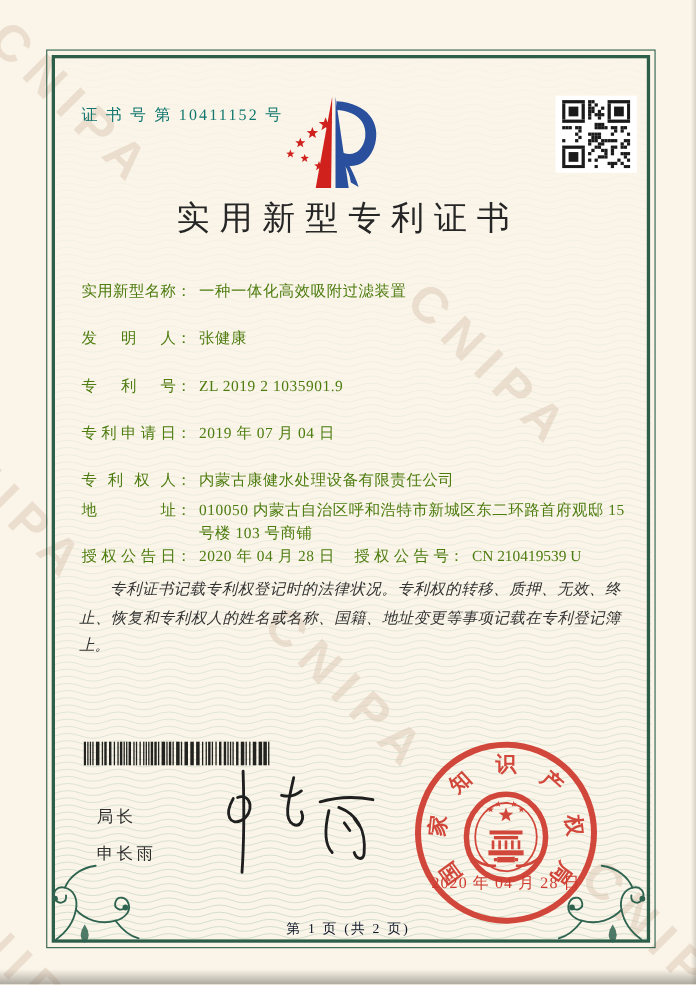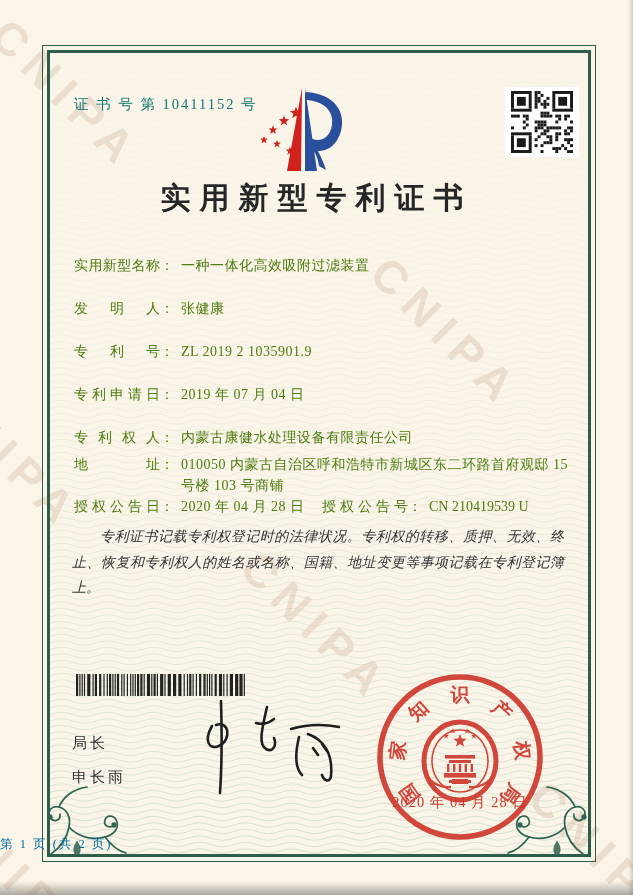--- a/index.html
+++ b/index.html
@@ -23,42 +23,42 @@
   }
   .scan-edge-bottom{left:0;right:0;bottom:0;height:14px;z-index:60;
     background:linear-gradient(to bottom,rgba(110,106,99,0),rgba(110,106,99,0.55));}
   .scan-edge-right{top:0;bottom:0;right:0;width:5px;z-index:60;
     background:linear-gradient(to right,rgba(110,106,99,0),rgba(110,106,99,0.28));}
   
   .cert-no{left:74px;top:95px;font-size:14.5px;letter-spacing:2px;color:#0f766e;z-index:4;}
   #logo{left:246px;top:86px;z-index:4;}
   .qr-wrap{left:505px;top:87px;width:74px;height:70px;background:#ffffff;z-index:4;
     display:flex;align-items:center;justify-content:center;}
-  .title{left:0;right:0;top:178px;text-align:center;font-size:30px;font-weight:bold;
+  .title{left:0;right:0;top:178px;text-align:center;font-size:30px;font-weight:normal;
     letter-spacing:9px;color:#262626;z-index:4;}
   
   .frow{left:74px;width:500px;font-size:14px;color:#4d7c0f;z-index:4;line-height:21px;}
   .flabel{display:inline-block;width:86px;text-align:justify;text-align-last:justify;vertical-align:top;}
   .fcolon{display:inline-block;margin-right:7px;vertical-align:top;}
   .fvalue{display:inline-block;width:392px;vertical-align:top;letter-spacing:0.5px;}
   .fvalue-short{width:200px;}
   .pair2{position:absolute;left:248px;top:0;white-space:nowrap;}
   .pair2 .flabel{width:86px;}
   
   .paras{left:72px;width:492px;top:524px;font-size:14px;line-height:25.5px;
     font-style:italic;color:#333;text-align:justify;z-index:4;}
   .paras p{margin:0;text-indent:2em;}
   
   #barcode{left:76px;top:674px;z-index:4;}
-  .director-block{left:72px;top:726px;font-size:15px;letter-spacing:3px;color:#2e2e2e;z-index:4;line-height:34px;}
+  .director-block{left:88px;top:726px;font-size:15px;letter-spacing:3px;color:#2e2e2e;z-index:4;line-height:34px;}
   #signature{left:196px;top:696px;z-index:5;}
   #seal{left:370px;top:667px;z-index:6;opacity:0.93;}
   .seal-date{left:380px;top:793px;width:160px;text-align:center;font-size:14.5px;
     color:#cf3a2e;letter-spacing:1px;z-index:7;}
-  .page-info{left:0;right:0;top:836px;text-align:left;font-size:12.5px;letter-spacing:2px;color:#0369a1;z-index:4;}
+  .page-info{left:0;right:0;top:836px;text-align:center;font-size:12.5px;letter-spacing:2px;color:#0f172a;z-index:4;}
   .continuation{left:0;right:0;top:866px;text-align:center;font-size:13px;letter-spacing:3px;
     font-style:italic;color:#3a3a3a;z-index:4;margin-top:41px;}
   .corner-orn{z-index:4;}
 </style>
 </head>
 <body>
 
 <svg id="waves" class="abs" width="542" height="800">
     <path d="M0 4.0 q11.5 -4.4 23 0 q11.5 4.4 23 0 q11.5 -4.4 23 0 q11.5 4.4 23 0 q11.5 -4.4 23 0 q11.5 4.4 23 0 q11.5 -4.4 23 0 q11.5 4.4 23 0 q11.5 -4.4 23 0 q11.5 4.4 23 0 q11.5 -4.4 23 0 q11.5 4.4 23 0 q11.5 -4.4 23 0 q11.5 4.4 23 0 q11.5 -4.4 23 0 q11.5 4.4 23 0 q11.5 -4.4 23 0 q11.5 4.4 23 0 q11.5 -4.4 23 0 q11.5 4.4 23 0 q11.5 -4.4 23 0 q11.5 4.4 23 0 q11.5 -4.4 23 0 q11.5 4.4 23 0" fill="none" stroke="#b9d0ba" stroke-width="0.8" opacity="0.08"></path>
     <path d="M0 10.5 q11.5 -4.4 23 0 q11.5 4.4 23 0 q11.5 -4.4 23 0 q11.5 4.4 23 0 q11.5 -4.4 23 0 q11.5 4.4 23 0 q11.5 -4.4 23 0 q11.5 4.4 23 0 q11.5 -4.4 23 0 q11.5 4.4 23 0 q11.5 -4.4 23 0 q11.5 4.4 23 0 q11.5 -4.4 23 0 q11.5 4.4 23 0 q11.5 -4.4 23 0 q11.5 4.4 23 0 q11.5 -4.4 23 0 q11.5 4.4 23 0 q11.5 -4.4 23 0 q11.5 4.4 23 0 q11.5 -4.4 23 0 q11.5 4.4 23 0 q11.5 -4.4 23 0 q11.5 4.4 23 0" fill="none" stroke="#b9d0ba" stroke-width="0.8" opacity="0.08"></path>

